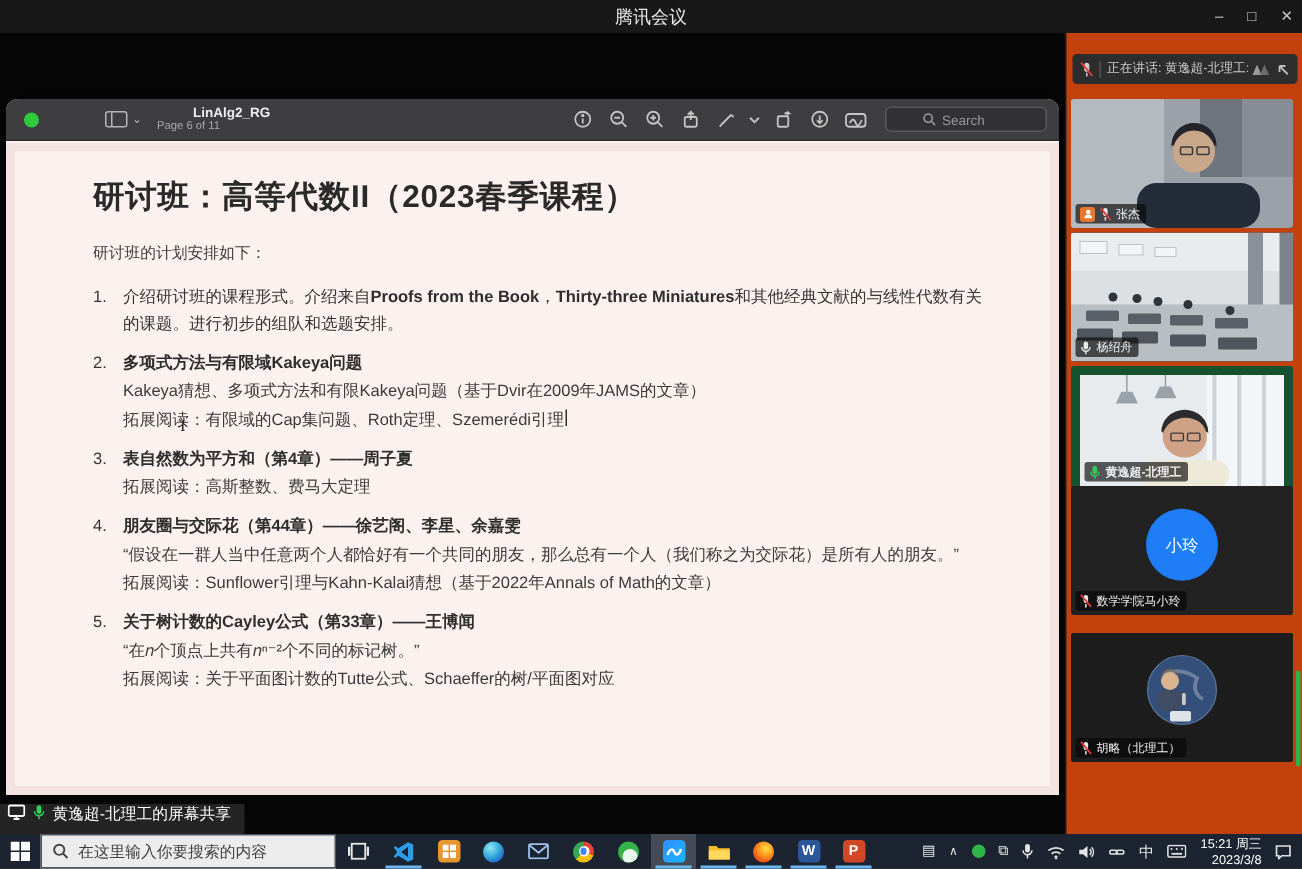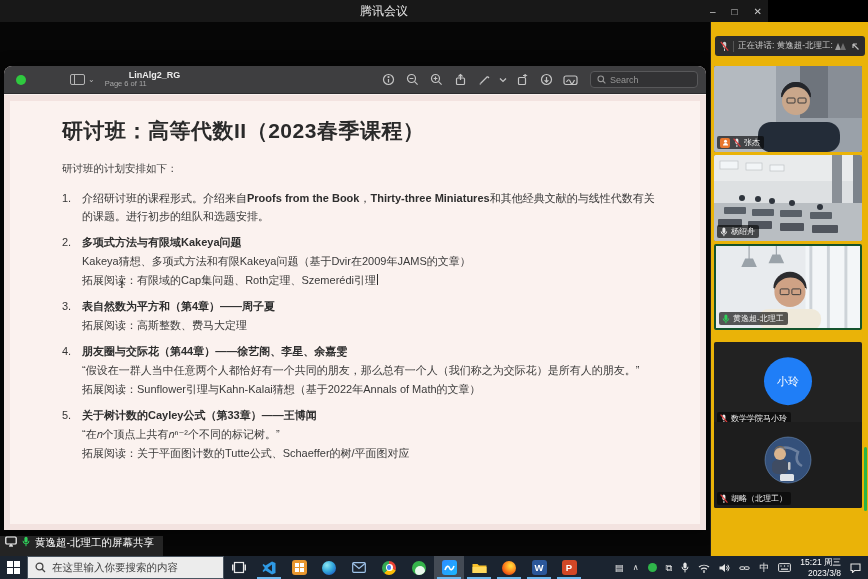--- a/index.html
+++ b/index.html
@@ -1,20 +1,20 @@
 <!DOCTYPE html>
 <html><head>
 <meta charset="utf-8">
 <style>
   * { margin:0; padding:0; box-sizing:border-box; }
   html,body { width:868px; height:579px; overflow:hidden; background:#000;
               font-family:"Liberation Sans","DejaVu Sans",sans-serif; }
 
   
-  #titlebar { position:absolute; left:0; top:0; width:768px; height:22px;
+  #titlebar { position:absolute; left:0; top:0; width:868px; height:22px;
     background:#181818; color:#e6e6e6; font-size:12px;
     display:flex; align-items:center; justify-content:center; }
   #win-controls { position:absolute; right:6px; top:0; height:22px;
     display:flex; align-items:center; gap:16px; color:#c9c9c9; font-size:10px; }
   #win-controls span { cursor:pointer; }
 
   
   #share-area { position:absolute; left:0; top:22px; width:710px; height:534px; background:#060606; }
 
   #preview-window { position:absolute; left:4px; top:44px; width:702px; height:464px;
@@ -27,51 +27,51 @@
   .pv-sidebar-ic .box { width:15px; height:11px; border:1.3px solid #b5b5b5; border-radius:2px; position:relative; }
   .pv-sidebar-ic .box::after { content:""; position:absolute; left:3px; top:0; bottom:0; width:1.3px; background:#b5b5b5; }
   .pv-sidebar-ic .chev { font-size:8px; }
   #pv-titleblock { margin-left:10px; line-height:1.15; }
   #pv-doc-title { font-size:9px; font-weight:bold; color:#ececec;padding-left:24px; }
   #pv-page-ind { font-size:7.5px; color:#a8a8a8; }
   #pv-tools { margin-left:auto; display:flex; align-items:center; gap:4px; }
   .tbi { width:20px; height:18px; display:flex; align-items:center; justify-content:center; cursor:pointer; }
   .tbi svg { stroke:#c4c4c4; fill:none; stroke-width:1.2; }
   #pv-search { width:108px; height:17px; background:#323234; border:1px solid #58585a;
-    border-radius:4px; display:flex; align-items:center; gap:4px; padding:0 6px;
+    border-radius:4px; display:flex; align-items:center; gap:4px; padding:0 24px;
     color:#969696; font-size:9px; margin-left:6px; }
 
   
   #doc { position:absolute; left:0; top:29px; right:0; bottom:0; background:#fbf2ef;
     box-shadow:inset 0 0 0 6px #f3e3e0; padding:22px 50px 0 58px; color:#353535; }
   #doc-title { font-size:21px; font-weight:bold; color:#2a2a2a; letter-spacing:.5px; }
   #doc-intro { font-size:10.5px; margin-top:17px; color:#3d3d3d; }
   #doc-list { margin-top:13px; font-size:11px; }
   .li { display:flex; margin-bottom:7px; }
   .num { width:20px; flex:none; line-height:18px; }
   .itext { flex:1; }
   .itext > div { line-height:18px; margin-bottom:1px; }
   .t b, .t.bold { font-weight:bold; color:#2e2e2e; }
   .t.bold { }
   .s { color:#3a3a3a; }
   .caret { display:inline-block; width:1px; height:11px; background:#2c2c2c; vertical-align:-1px; margin-left:1px; }
   #ibeam { position:absolute; left:116px; top:183px; width:8px; height:13px; color:#2a2a2a; font-size:11px; font-family:"Liberation Serif",serif; }
 
   
   #sidebar { position:absolute; left:710px; top:22px; width:158px; height:534px;
-    background:#eab308; border-left:1px solid #1f1f1f; }
+    background:#c2410c; border-left:1px solid #1f1f1f; }
   #speaking-bar { position:absolute; left:4px; top:14px; width:150px; height:20px;
     background:#2d2d2d; border-radius:3px; display:flex; align-items:center; padding:0 5px; }
   #speaking-bar .div { width:1px; height:11px; background:#555; margin:0 4px; flex:none; }
   #speaking-text { flex:1; font-size:8.5px; color:#c9c9c9; white-space:nowrap; overflow:hidden; }
   #speaking-bar .ric { display:flex; gap:4px; align-items:center; }
 
   .tile { position:absolute; left:3px; width:148px; height:86px; background:#1c1c1c;
     border-radius:2px; overflow:hidden; cursor:pointer; }
-  .tile.active { border:2px solid #14532d; }
+  .tile.active { border:6px solid #14532d;font-weight:bold; }
   .tile svg.bgv { width:100%; height:100%; display:block; }
   .tl { position:absolute; left:3px; bottom:3px; display:flex; align-items:center; gap:3px;
     background:rgba(8,8,8,.66); border-radius:2px; padding:1px 4px 1px 3px;
     font-size:8px; color:#efefef; white-space:nowrap; max-width:140px; overflow:hidden; }
   .badge { width:10px; height:10px; background:#e8772e; border-radius:2px; flex:none;
     display:flex; align-items:center; justify-content:center; }
   .avatar-circle { position:absolute; left:50%; top:50%; transform:translate(-50%,-58%);
     width:48px; height:48px; border-radius:50%; display:flex; align-items:center; justify-content:center;
     color:#fff; font-size:11px; }
   #scrollbar { position:absolute; right:1px; top:425px; width:3px; height:64px;
@@ -364,21 +364,21 @@
     </svg>
     <span class="tl">
       <svg width="8" height="10">
           <rect x="2.4" y="0.6" width="3" height="5.4" rx="1.5" fill="#2fd05a"></rect>
           <path d="M1.2 4.5 a2.7 2.7 0 0 0 5.4 0 M3.9 7.4 v1.8" stroke="#2fd05a" stroke-width="1" fill="none"></path>
         </svg>
       <span>黄逸超-北理工</span>
     </span>
   </div>
 
-  <div class="tile" style="top:320px; background:#222">
+  <div class="tile" style="top:302px; background:#222">
     <span class="avatar-circle" style="background:#1f7ef7">小玲</span>
     <span class="tl">
       <svg width="8" height="10">
           <rect x="2.4" y="0.6" width="3" height="5.4" rx="1.5" fill="#e8e8e8"></rect>
           <line x1="3.9" y1="6.6" x2="3.9" y2="9" stroke="#e8e8e8" stroke-width="1"></line>
           <line x1="0.6" y1="0.6" x2="7.4" y2="8.6" stroke="#e03c3c" stroke-width="1.2"></line>
         </svg>
       <span>数学学院马小玲</span>
     </span>
   </div>

